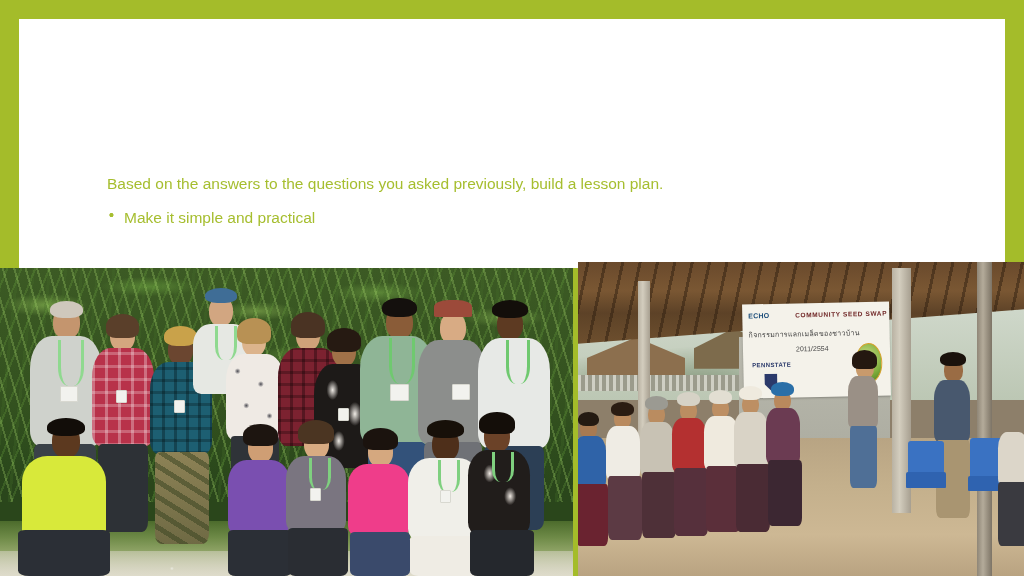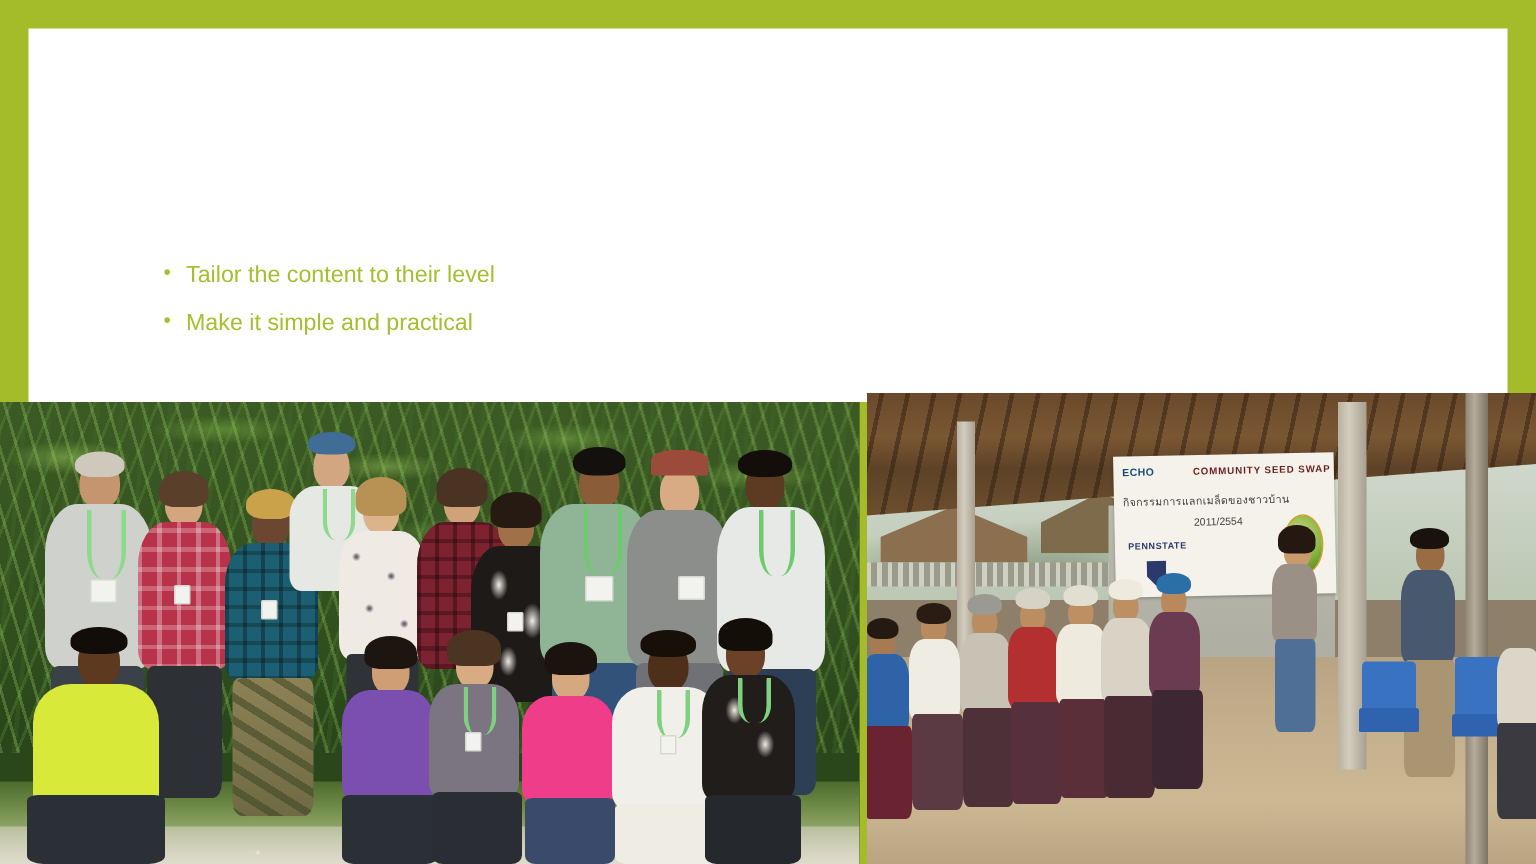--- a/index.html
+++ b/index.html
@@ -145,24 +145,24 @@
 </style>
 </head>
 <body>
 
 <div id="slide">
 
   <div id="content-panel">
 
 
     <div id="body-block">
+      <p class="lead">Based on the answers to the questions you asked previously, build a lesson plan.</p>
       <ul class="bullets">
         <li>
           <span class="bul">•</span>
-          <span>Tailor the content to their level</span>
         </li>
         <li>
           <span class="bul">•</span>
           <span>Make it simple and practical</span>
         </li>
       </ul>
     </div>
   </div>
 
   <div id="photo-strip">

